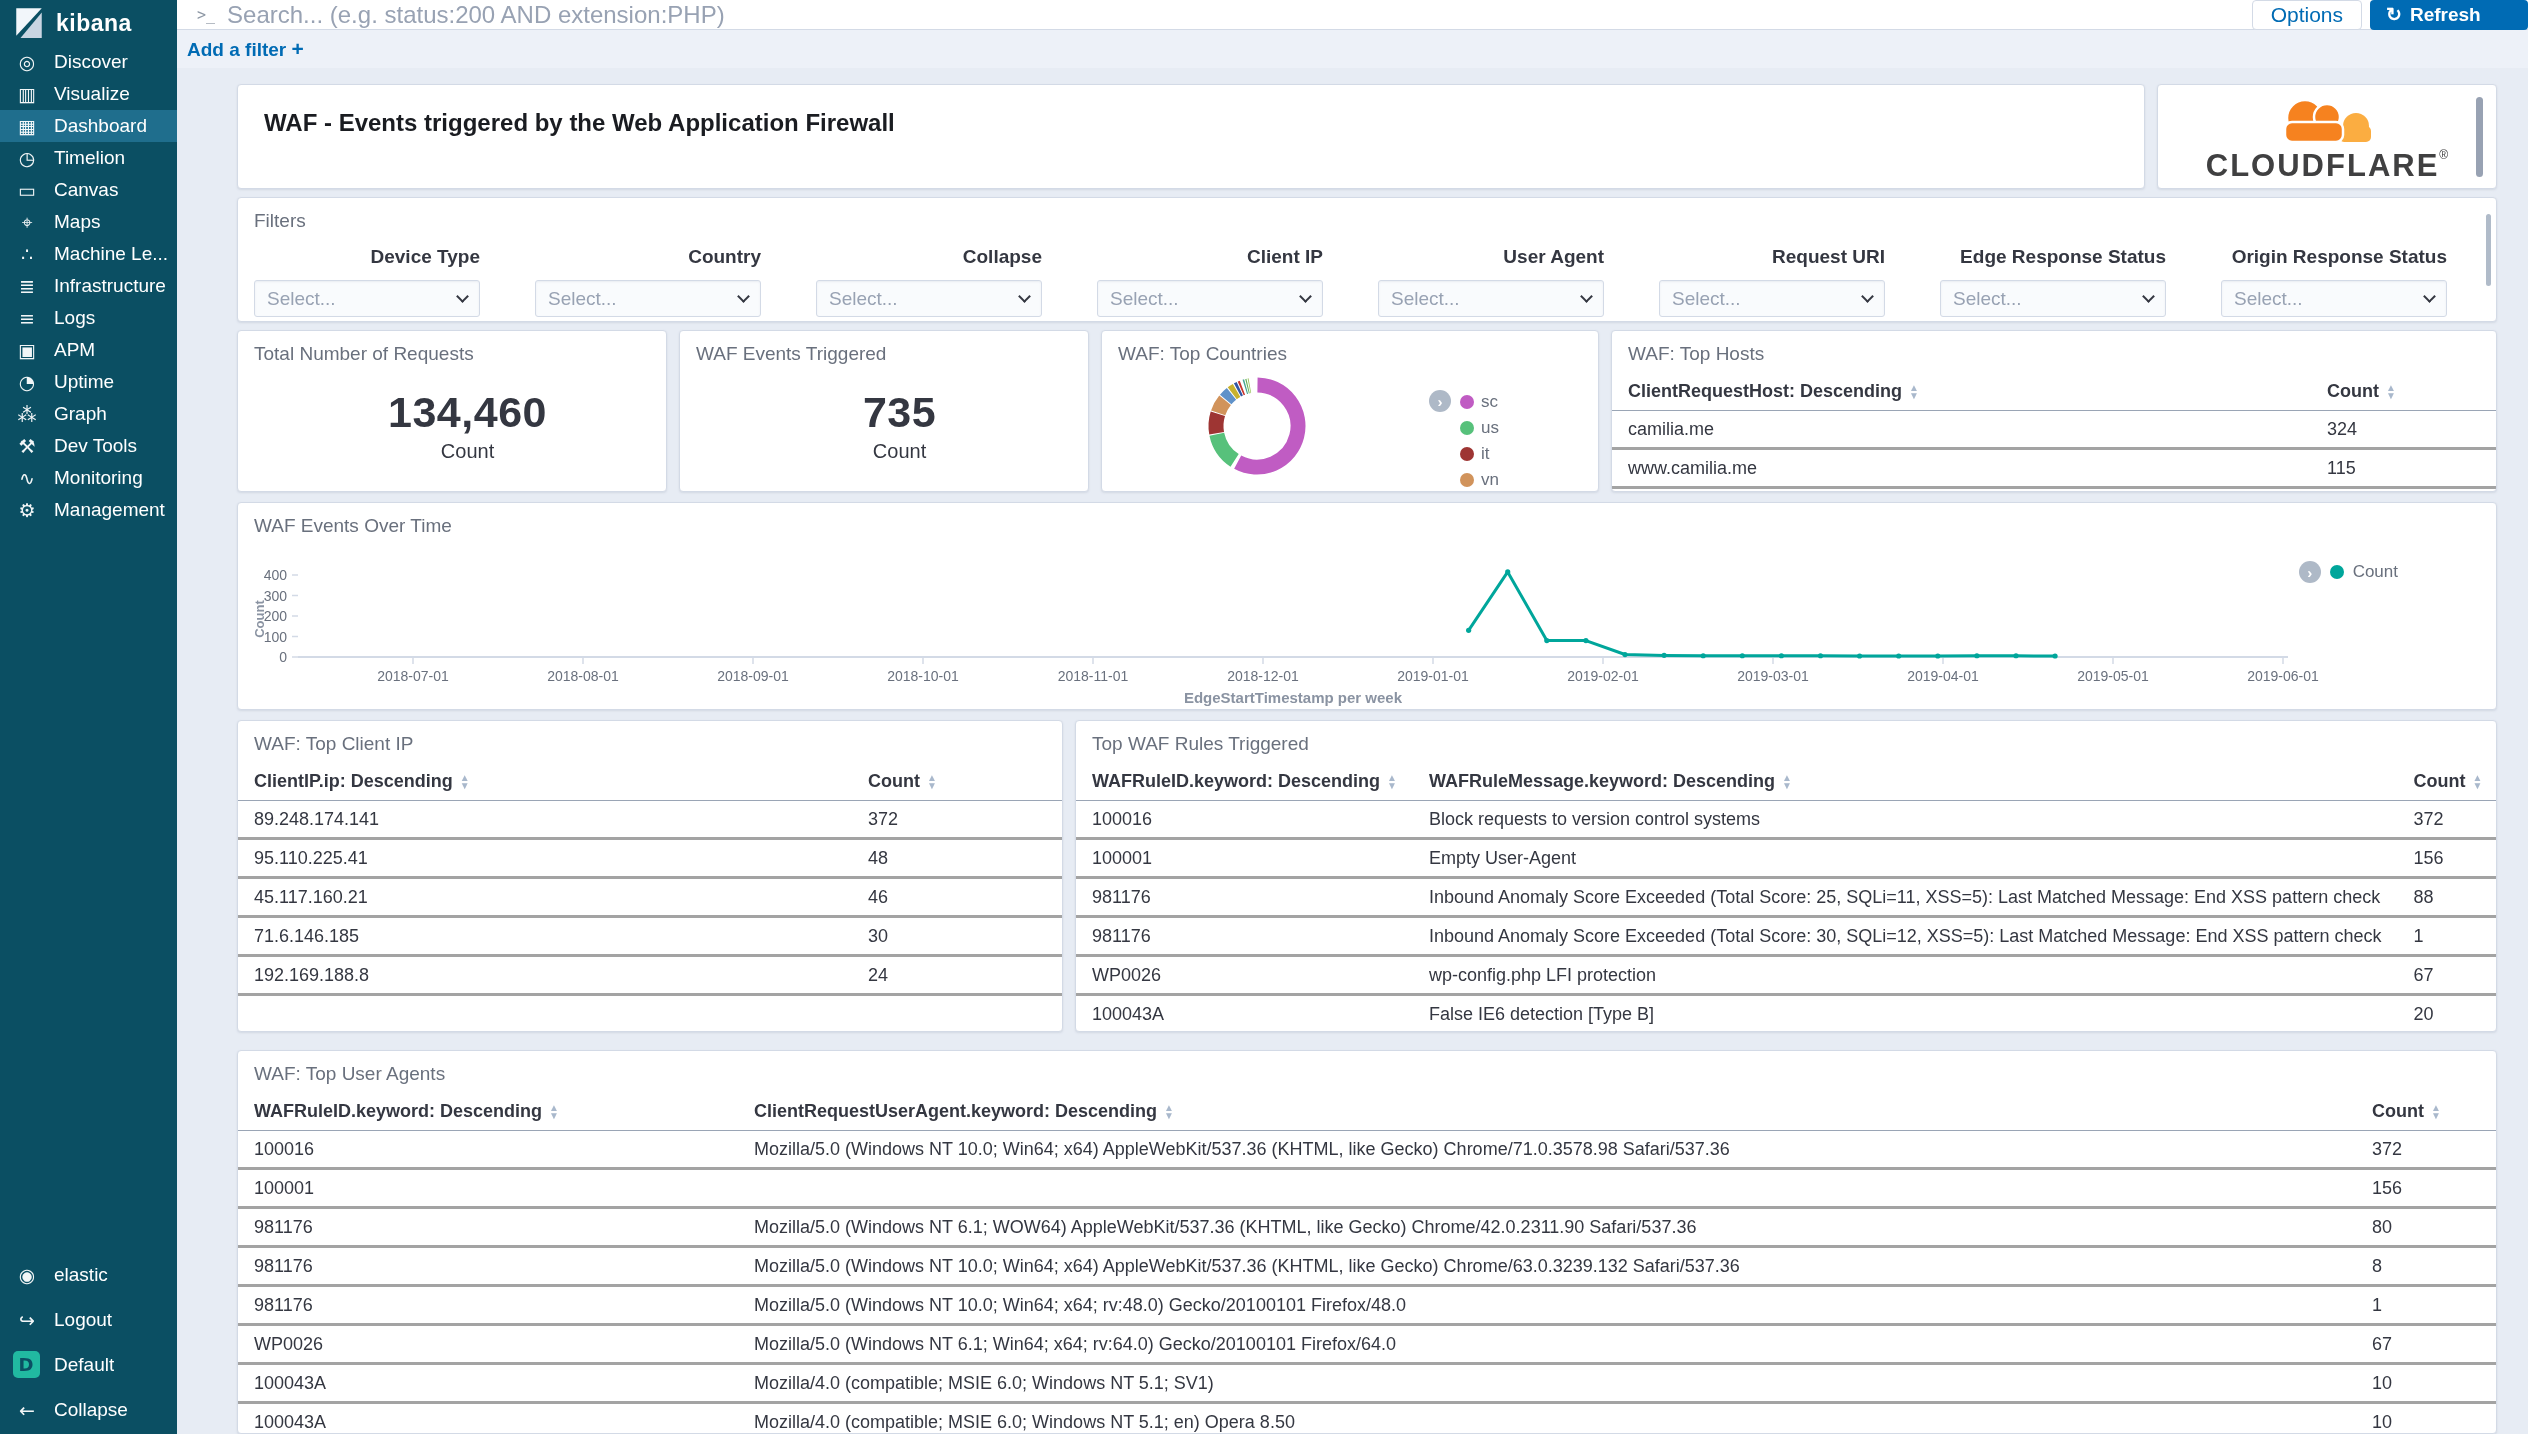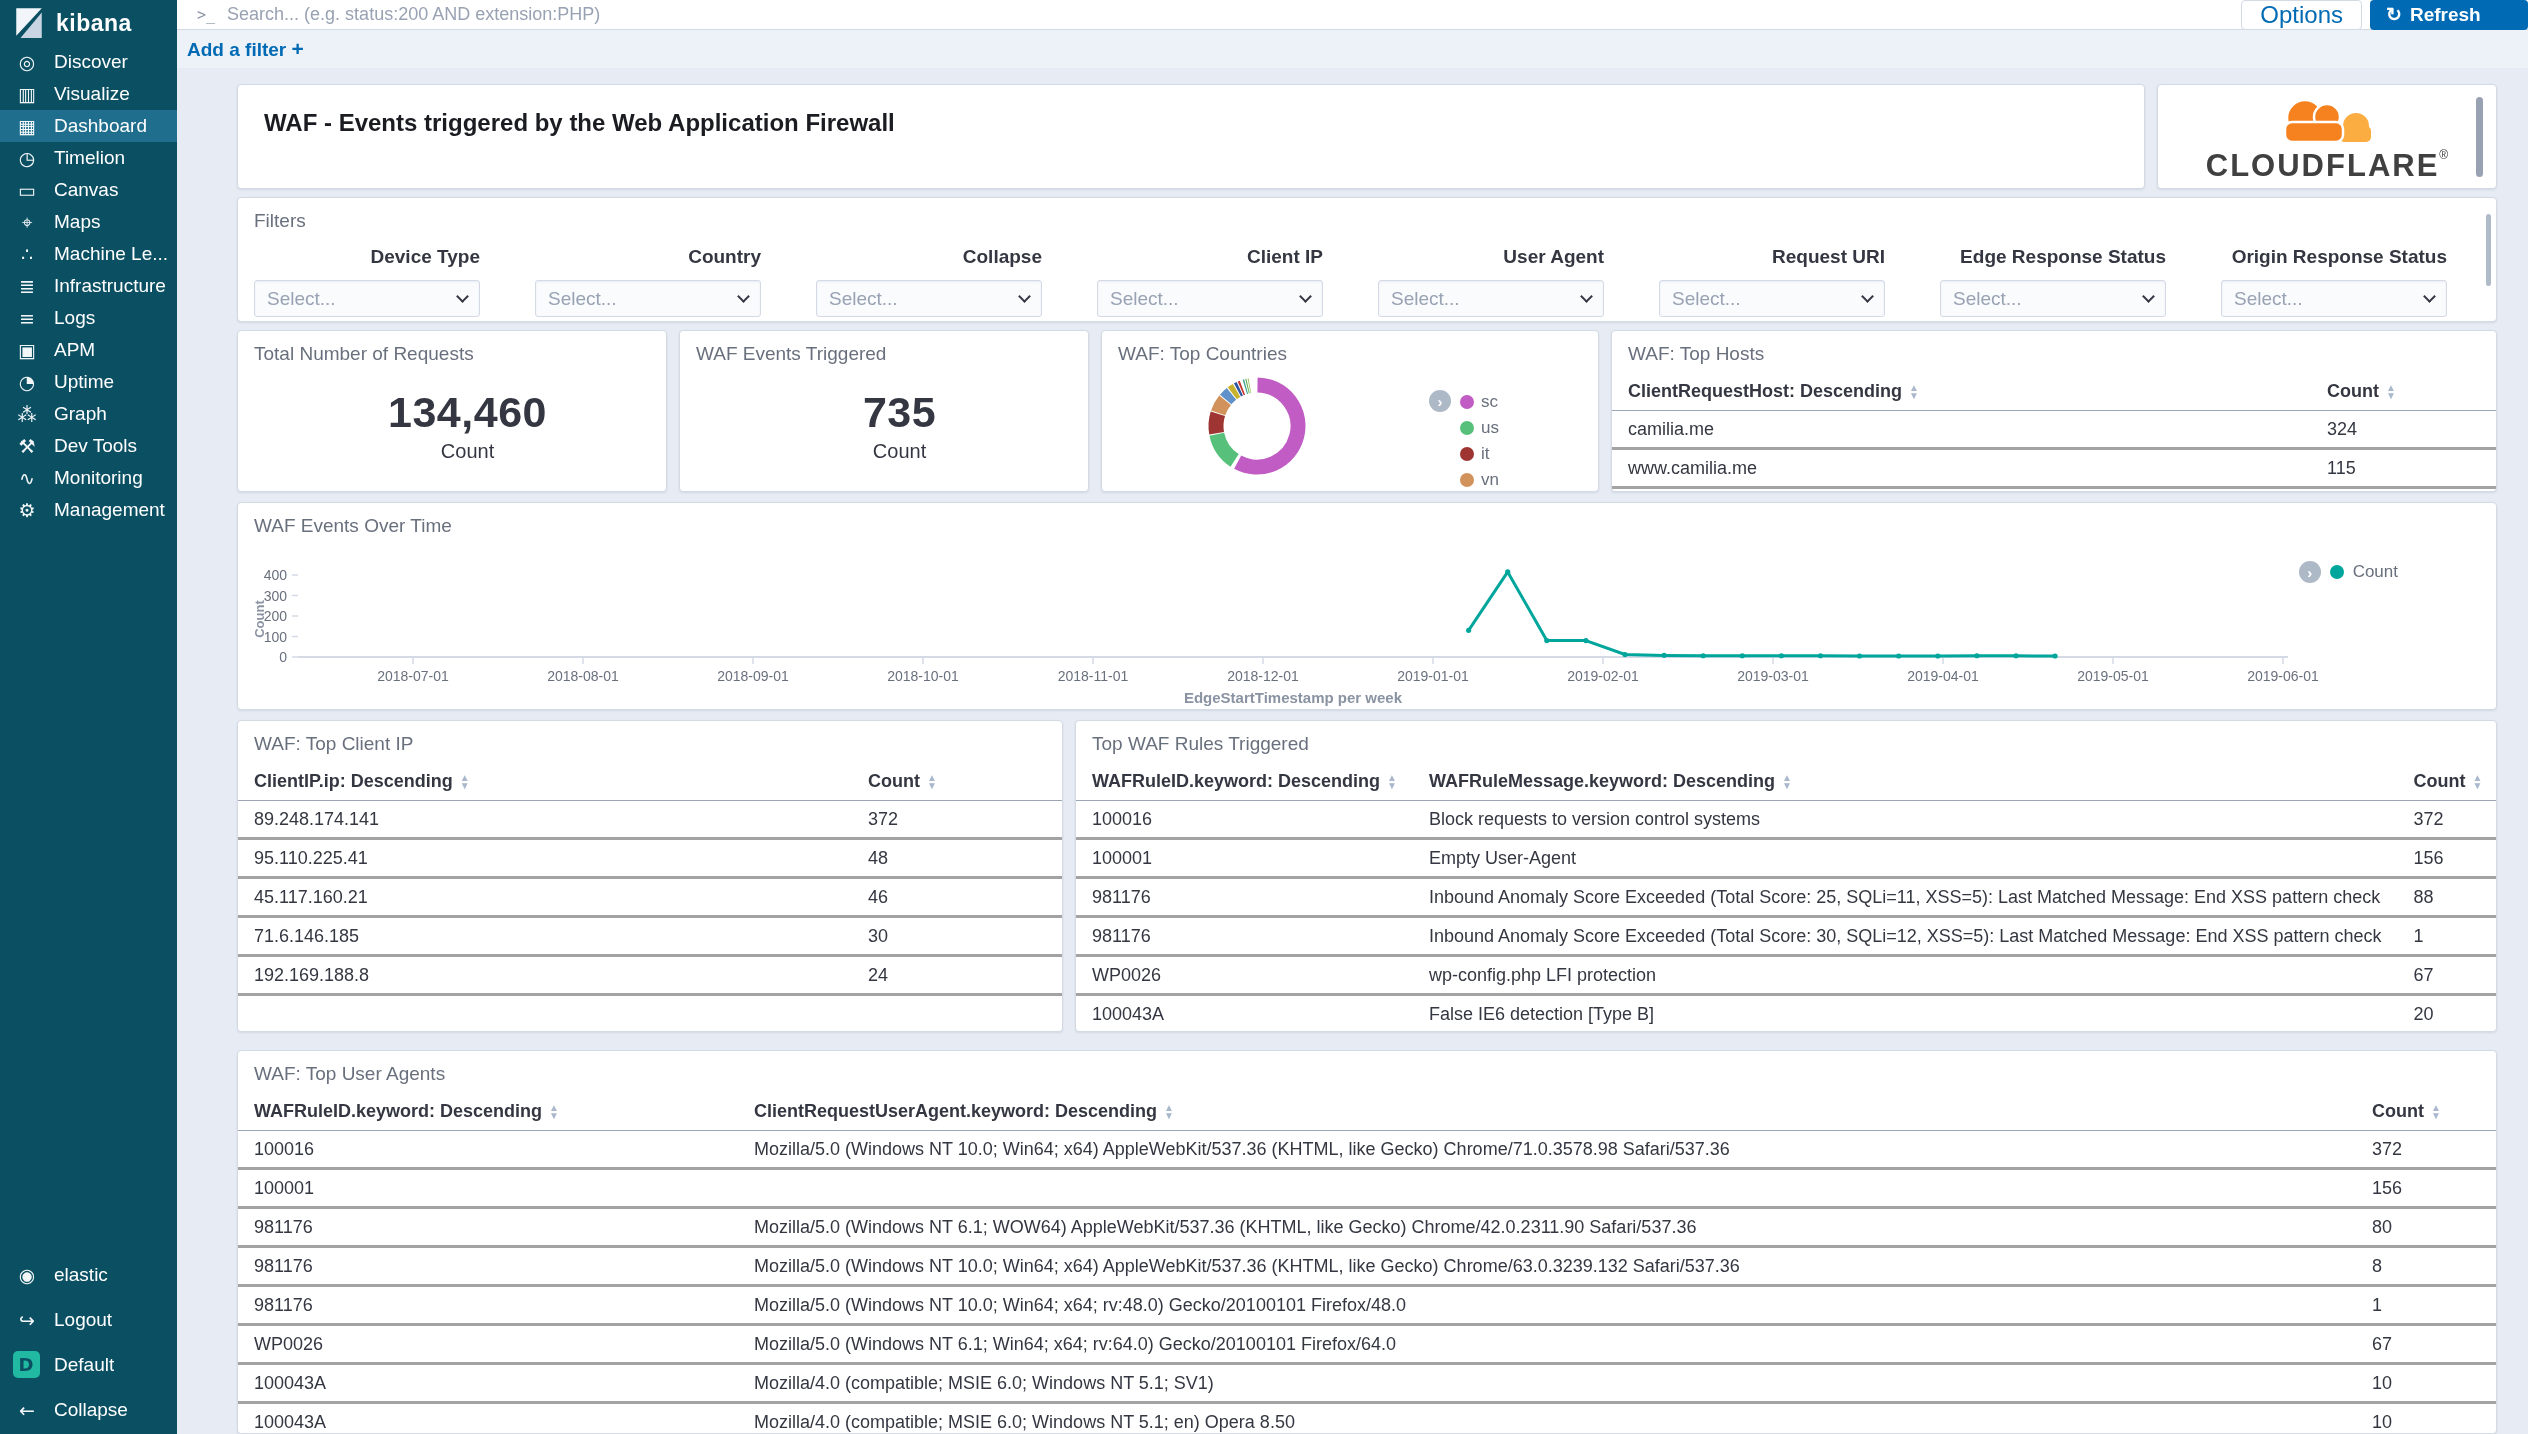--- a/index.html
+++ b/index.html
@@ -22,24 +22,24 @@
   .side-footer .nav-item { height:45px; }
   .badge-d { width:27px; height:27px; margin-left:-2px; background:#23BFA5; color:#0B4F63;
     border-radius:5px; display:inline-flex; align-items:center; justify-content:center;
     font-weight:700; font-size:18px; }
 
   
   .main { flex:1; display:flex; flex-direction:column; min-width:0; }
   .topbar { height:30px; background:#fff; border-bottom:1px solid #D3DAE6;
     display:flex; align-items:center; padding-left:20px; }
   .search-glyph { font-family:"DejaVu Sans Mono", monospace; font-size:15px; color:#8e98a5; }
-  .search-input { flex:1; border:none; outline:none; font-size:18px; padding:0 12px; color:#701a75; background:transparent;}
+  .search-input { flex:1; border:none; outline:none; font-size:24px; padding:0 12px; color:#701a75; background:transparent;}
   .search-input::placeholder { color:#98A2B3; }
   .options-btn { background:#fff; border:1px solid #D3DAE6; border-radius:4px; height:30px;
-    padding:0 18px; color:#006BB4; font-size:24px; font-family:inherit; cursor:pointer; }
+    padding:0 18px; color:#006BB4; font-size:21px; font-family:inherit; cursor:pointer; }
   .refresh-btn { background:#006BB4; color:#fff; border:none; border-radius:4px; height:30px;
     padding:0 16px; margin-left:8px; font-size:19px; font-weight:600; font-family:inherit;
     display:flex; align-items:center; gap:8px; cursor:pointer; width:158px; }
   .filterbar { height:46px; background:#EDF1F8; display:flex; align-items:center; padding-left:10px; }
   .add-filter { color:#006BB4; font-size:19px; font-weight:600; cursor:pointer; }
   .add-filter .plus { font-weight:800; font-size:21px; }
 
   .dash { flex:1; background:#E7ECF4; padding:16px 31px 0 60px; position:relative; }
   .panel { background:#fff; border:1px solid #D3DAE6; border-radius:4px; position:relative;
     box-shadow:0 1px 2px rgba(152,162,179,.25); overflow:hidden; }

